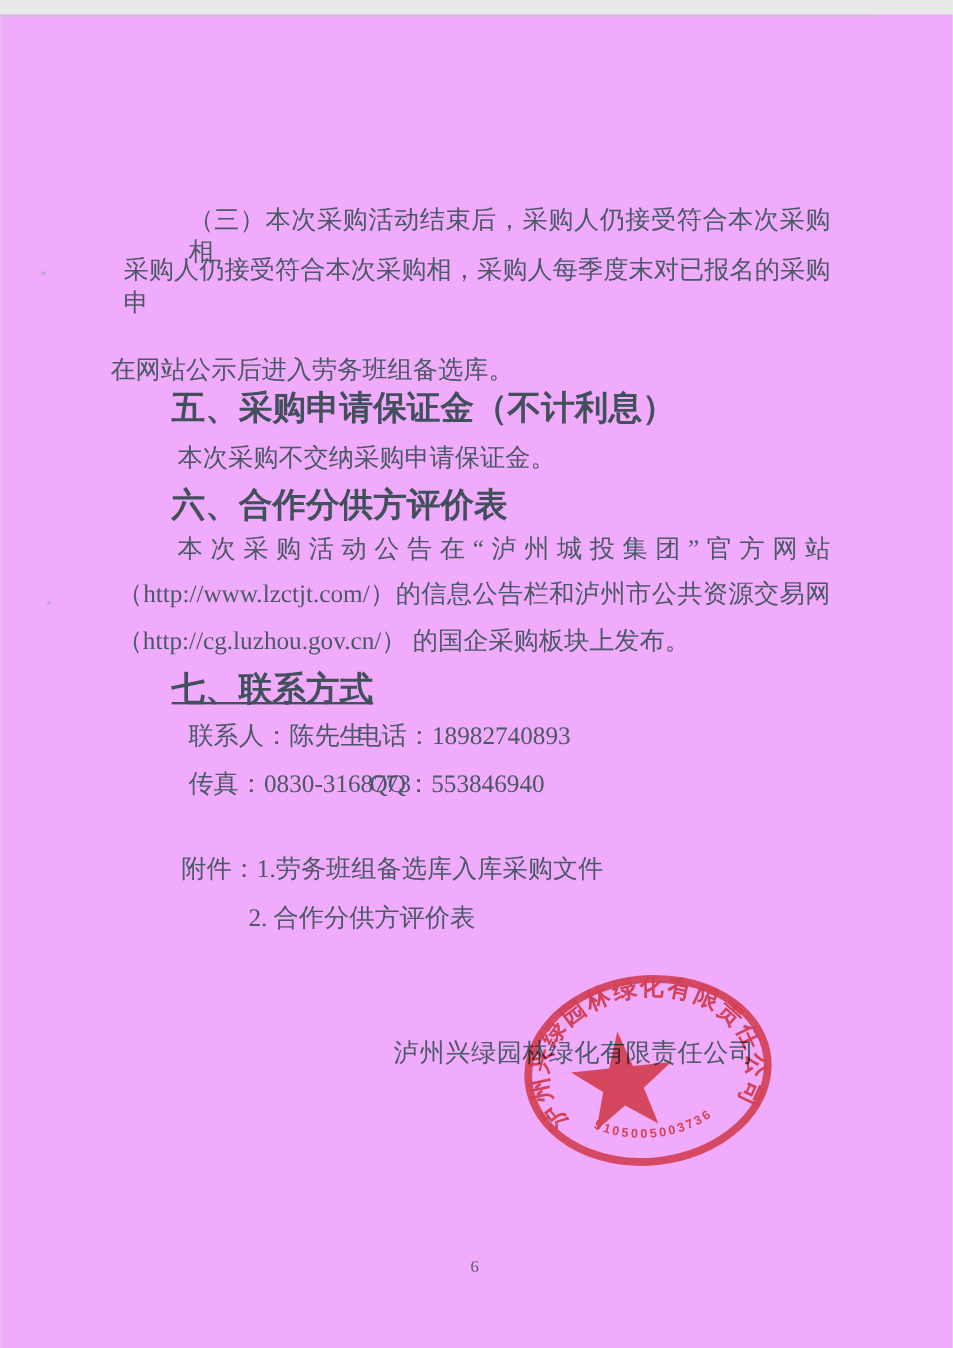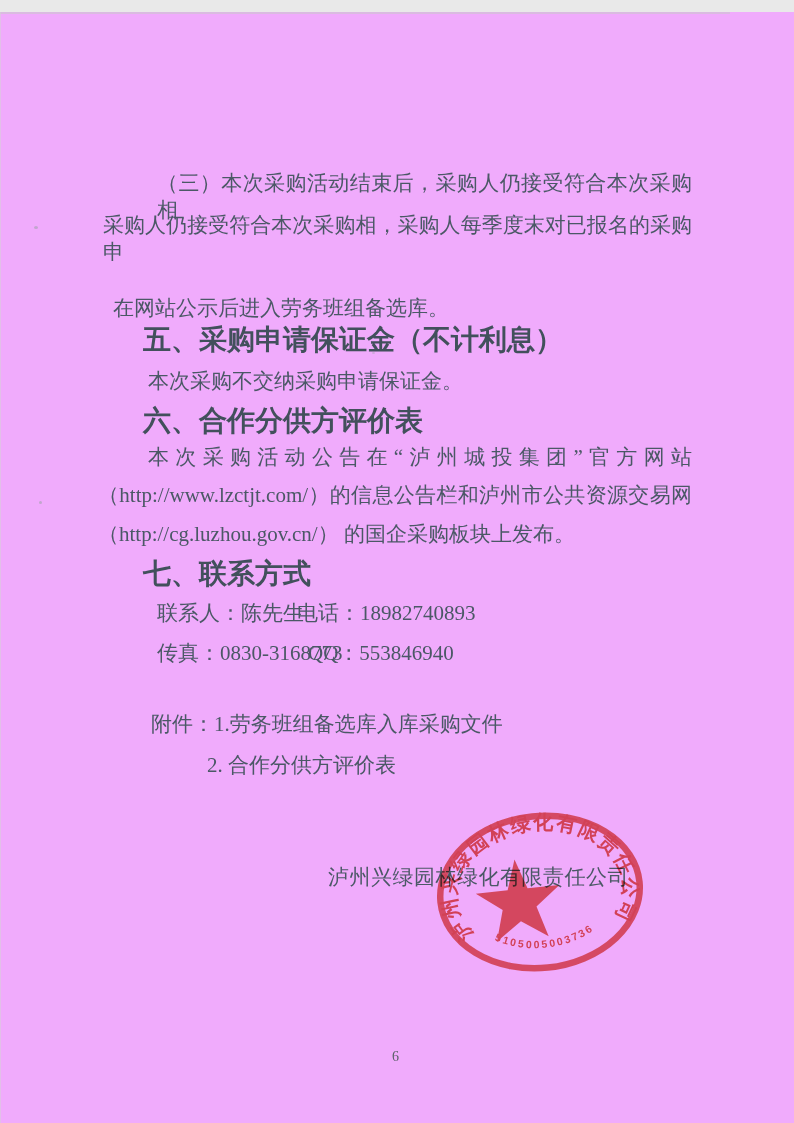--- a/index.html
+++ b/index.html
@@ -28,31 +28,31 @@
   .heading{
     font-family:"Liberation Sans","DejaVu Sans",sans-serif;
     font-weight:700;
     color:#42505c;
     font-size:28px;
   }
   
   .p3l1{top:158px;left:157px;width:535px;}
   .p3l2{top:200px;left:103px;width:589px;}
   .p3l3{top:241px;left:103px;width:589px;}
-  .p3l4{top:283px;left:113px;text-align:center;}
+  .p3l4{top:283px;left:92px;text-align:center;}
   
   .h5{top:314px;left:143px;}
   .p5{top:356px;left:148px;}
   
   .h6{top:395px;left:143px;}
   .s6l1{top:432px;left:148px;width:544px;}
   .s6l2{top:470px;left:98px;width:594px;}
   .s6l3{top:509px;left:98px;}
   
-  .h7{top:548px;left:143px;}
+  .h7{top:548px;left:143px;text-decoration:underline;}
   .c-person{top:588px;left:157px;}
   .c-phone{top:588px;left:297px;}
   .c-fax{top:628px;left:157px;}
   .c-qq{top:628px;left:308px;}
   
   .att1{top:699px;left:151px;}
   .att2{top:740px;left:207px;}
   .att3{top:781px;left:207px;}
   
   .company{top:852px;left:328px;letter-spacing:0.5px;}

